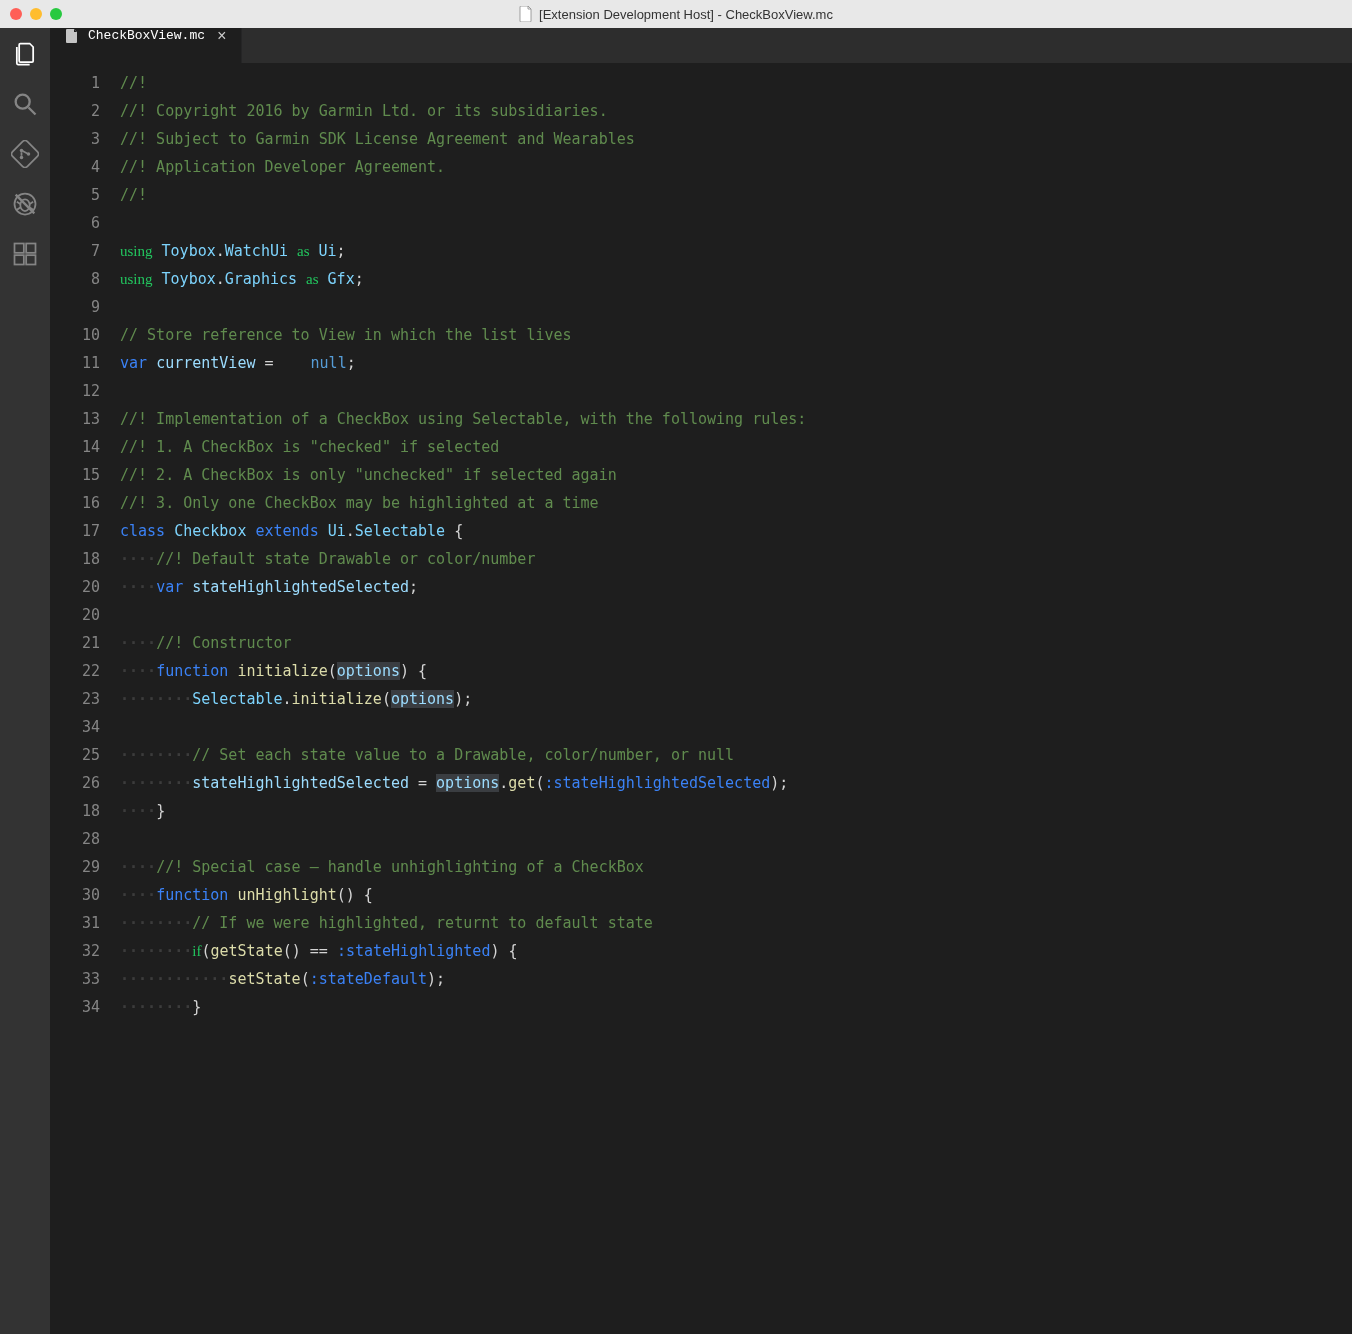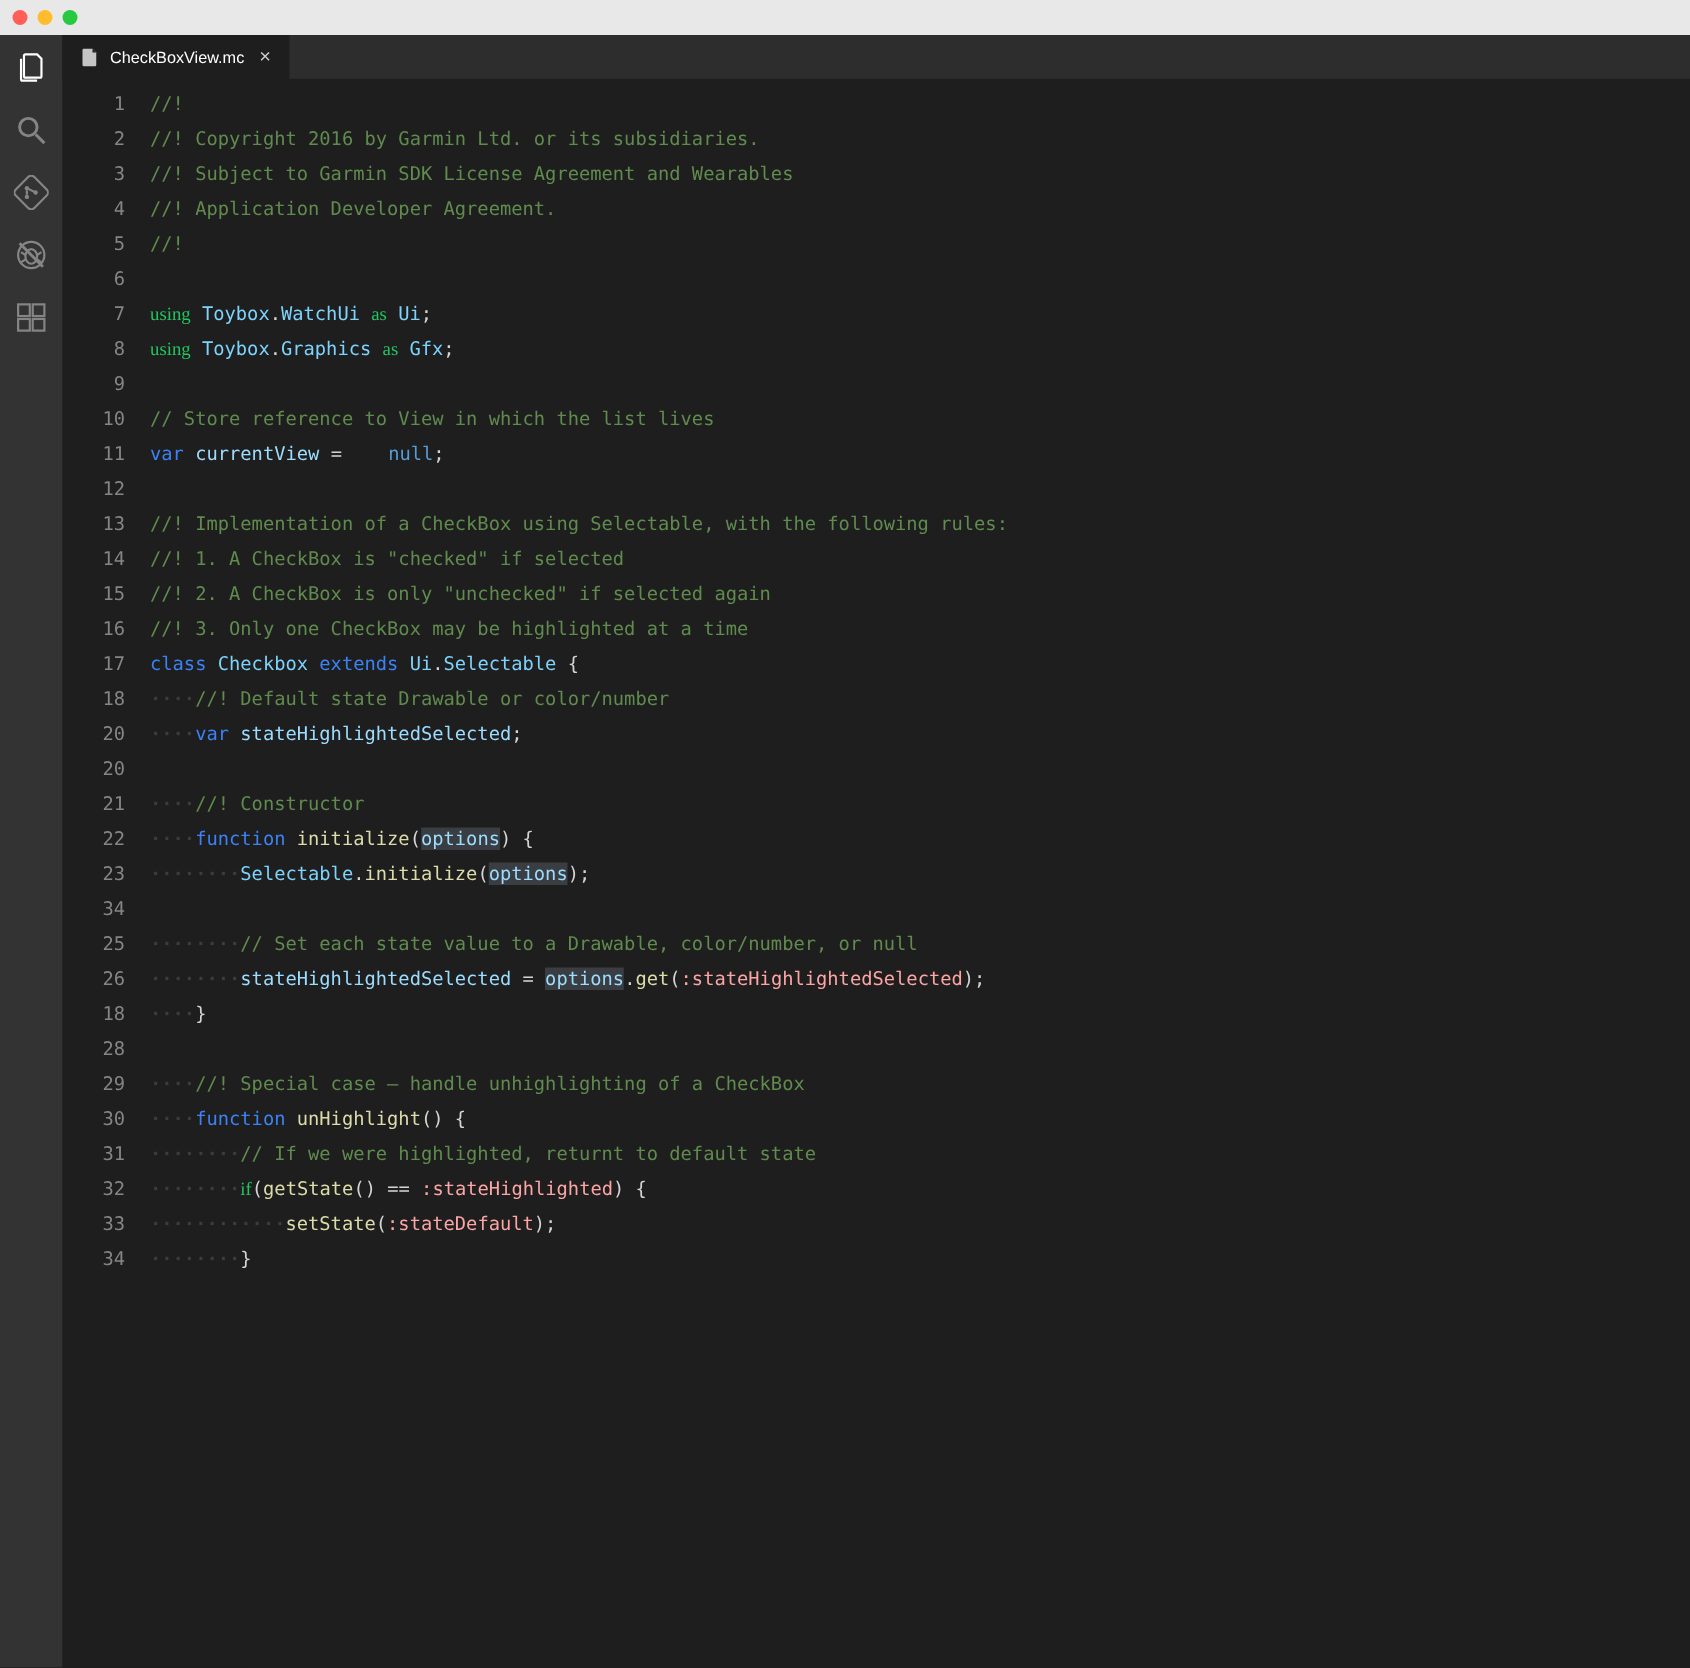--- a/index.html
+++ b/index.html
@@ -81,27 +81,28 @@
 }
 .tab-bar {
   height: 35px;
   background: #252526;
   display: flex;
 }
 .tab {
   height: 100%;
   padding: 0 14px;
   display: flex;
-  align-items: center;
+  align-items: flex-start;
   gap: 8px;
   background: #1e1e1e;
   color: #ffffff;
   font-size: 13px;
   cursor: pointer;
   border-right: 1px solid #252526;
+  font-family: Liberation Mono, monospace;
 }
 .tab .doc-icon-white {
   width: 16px;
   height: 16px;
 }
 .tab .close-x {
   font-size: 16px;
   color: #cccccc;
   cursor: pointer;
   margin-left: 4px;
@@ -135,35 +136,44 @@
 
 
 .c-comment { color: #608b4e; }
 .c-keyword { color: #3b82f6; text-align: center; }
 .c-keyword2 { color: #22c55e; font-family: Liberation Serif, serif; }
 .c-type { color: #7dd3fc; text-align: center; }
 .c-func { color: #dcdcaa; }
 .c-var { color: #9cdcfe; }
 .c-null { color: #569cd6; margin-left: 28px; }
 .c-punct { color: #d4d4d4; }
-.c-symbol { color: #fca5a5; }
+.c-symbol { color: #3b82f6; }
 .c-highlight { background: #3a3d41; }
 
 .dots { color: #3c3c3c; font-weight: bold; }
 
 svg { display: block; }
 </style>
 </head>
 <body>
 
 <div class="title-bar">
   <div class="traffic-lights">
     <div class="traffic-light tl-red"></div>
     <div class="traffic-light tl-yellow"></div>
     <div class="traffic-light tl-green"></div>
+  </div>
+  <div class="title-text">
+    <span class="doc-icon">
+      <svg viewBox="0 0 14 16" width="14" height="16">
+          <path fill="#ffffff" stroke="#888" stroke-width="0.8" d="M2 0 h7 l3 3 v12 a1 1 0 0 1 -1 1 H2 a1 1 0 0 1 -1 -1 V1 a1 1 0 0 1 1 -1 z"></path>
+          <path fill="none" stroke="#888" stroke-width="0.8" d="M9 0 v3 h3"></path>
+        </svg>
+    </span>
+    <span>[Extension Development Host] - CheckBoxView.mc</span>
   </div>
 </div>
 
 <div class="main-container">
   <div class="activity-bar">
     <div class="activity-item active">
       <svg width="28" height="28" viewBox="0 0 24 24">
           <path fill="none" stroke="currentColor" stroke-width="1.5" d="M8 3h8l3 3v12a1 1 0 0 1-1 1H8a1 1 0 0 1-1-1V4a1 1 0 0 1 1-1z"></path>
           <path fill="none" stroke="currentColor" stroke-width="1.5" d="M5 6v14a1 1 0 0 0 1 1h10"></path>
         </svg>

